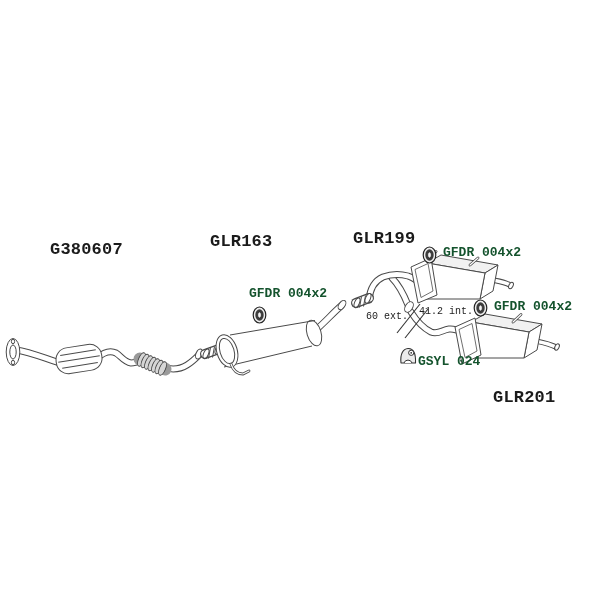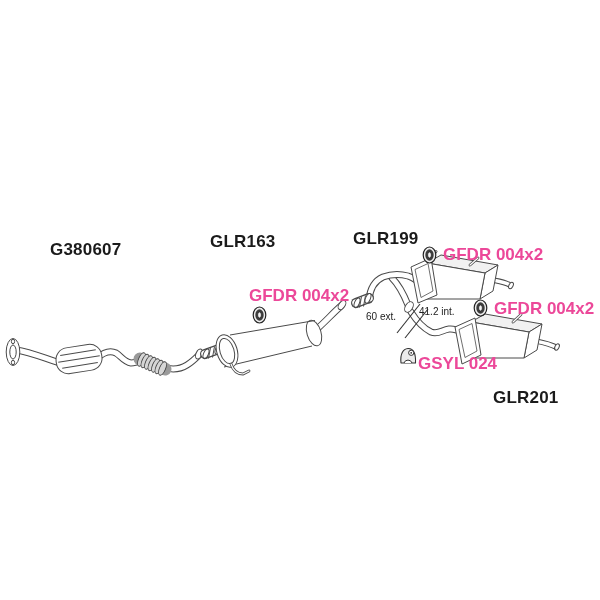--- a/index.html
+++ b/index.html
@@ -1,23 +1,23 @@
 <!DOCTYPE html>
 <html><head>
 <meta charset="utf-8">
 <style>
   html,body{margin:0;padding:0;background:#ffffff;}
   .stage{
     position:relative;width:600px;height:600px;background:#ffffff;overflow:hidden;
-    font-family:Liberation Sans, sans-serif;
+    font-family:Liberation Mono, monospace;
   }
   .stage svg{position:absolute;left:0;top:0;}
   .lbl{position:absolute;white-space:nowrap;line-height:1;font-weight:700;}
   .lbl.black{color:#1b1b1b;font-size:17px;letter-spacing:.2px;}
-  .lbl.green{color:#ec4899;font-size:17px;letter-spacing:0;}
+  .lbl.green{color:#14532d;font-size:13px;letter-spacing:0;}
   .lbl.dim{color:#222222;font-size:10px;font-weight:400;letter-spacing:0;text-align:center;}
   
   .pO{fill:none;stroke:#4a4a4a;stroke-width:7;stroke-linecap:round;stroke-linejoin:round;}
   .pI{fill:none;stroke:#ffffff;stroke-width:5;stroke-linecap:round;stroke-linejoin:round;}
   .tO{fill:none;stroke:#4a4a4a;stroke-width:5.5;stroke-linecap:round;}
   .tI{fill:none;stroke:#ffffff;stroke-width:3.5;stroke-linecap:round;}
   .sO{fill:none;stroke:#4a4a4a;stroke-width:10;stroke-linecap:round;}
   .sI{fill:none;stroke:#ffffff;stroke-width:7.5;stroke-linecap:round;}
   .ln{fill:none;stroke:#4a4a4a;stroke-width:1;}
   .fw{fill:#ffffff;stroke:#4a4a4a;stroke-width:1;stroke-linejoin:round;}

